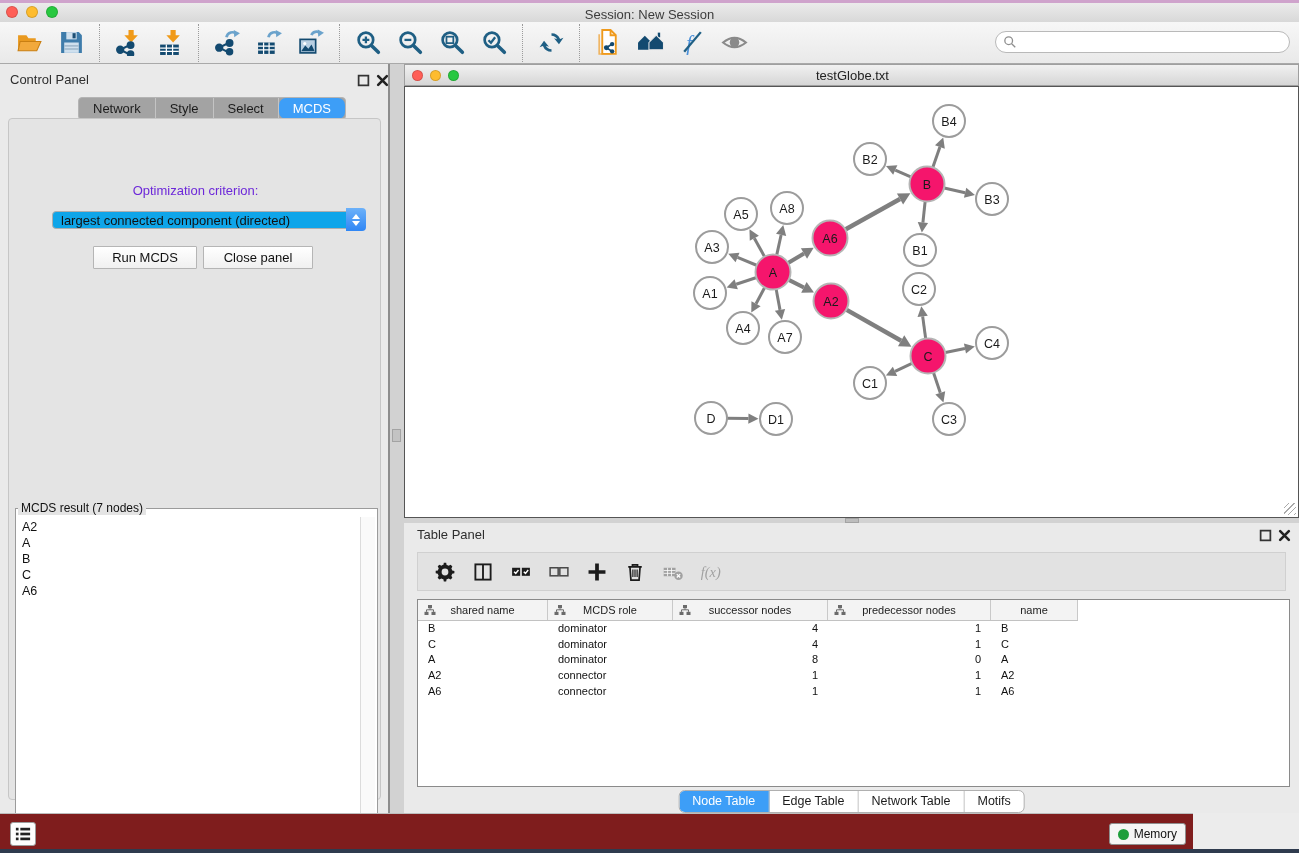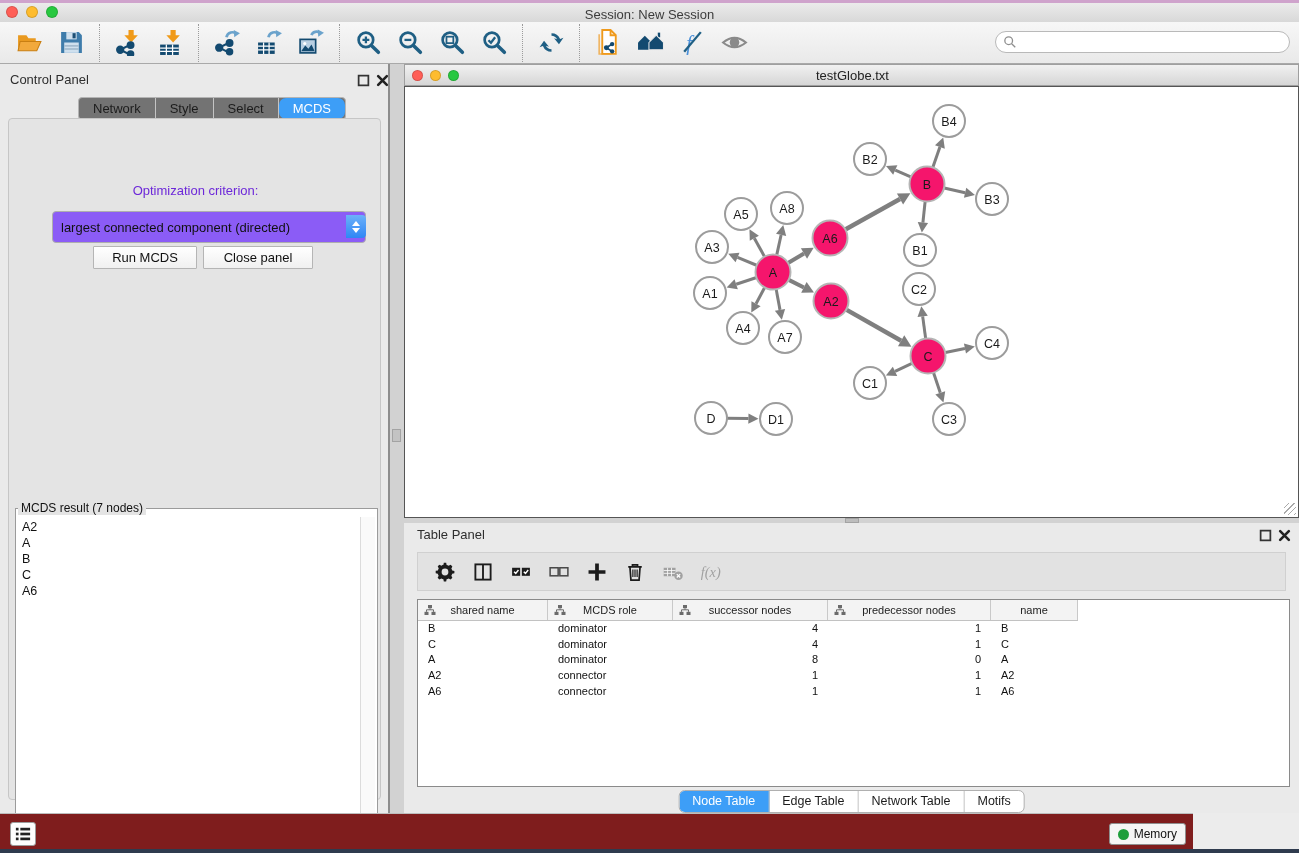--- a/index.html
+++ b/index.html
@@ -28,29 +28,29 @@
   .tb-sep{width:0;height:38px;border-left:1px dotted #9b9b9b;margin:0 7px;}
   #search-box{right:9px;top:9px;width:295px;height:22px;background:#fff;border:1px solid #b9b9b9;
     border-radius:12px;display:flex;align-items:center;padding-left:7px;box-sizing:border-box;}
   #search-box svg{width:14px;height:14px;}
   #search-input{border:none;outline:none;background:transparent;flex:1;height:18px;font-size:12px;padding-left:4px;font-family:"Liberation Sans",sans-serif;}
   
   #control-panel{left:0;top:64px;width:388px;height:749px;background:#eaeaea;}
   #cp-title{left:10px;top:8px;font-size:13px;color:#2e2e2e;}
   .panel-icon{position:absolute;width:13px;height:13px;cursor:default;}
   .panel-icon svg{width:13px;height:13px;}
-  #cp-tabs{position:absolute;left:78px;top:33px;height:21px;display:flex;background:#737373;
+  #cp-tabs{position:absolute;left:78px;top:33px;height:21px;display:flex;background:#a3a3a3;
     border:1px solid #b4b4b4;border-radius:4px;overflow:hidden;}
   .seg-tab{padding:0 14px;font-size:13px;line-height:21px;color:#1c1c1c;border-right:1px solid #c4c4c4;cursor:default;}
   .seg-tab:last-child{border-right:none;border-radius:7px;}
   .seg-tab.selected{background:var(--accent,#3d9ef7);color:#fff;}
   #cp-pane{left:8px;top:54px;width:373px;height:682px;background:#e4e4e4;
     border:1px solid #c6c6c6;border-radius:4px;box-sizing:border-box;}
   #opt-label{left:0;top:64px;width:373px;text-align:center;font-size:13px;color:#6d28d9;}
-  #criterion-combo{left:43px;top:92px;width:314px;height:32px;background:#8b5cf6;border:1px solid #aeaeae;
+  #criterion-combo{left:43px;top:92px;width:314px;height:18px;background:#0ea5e9;border:1px solid #aeaeae;
     border-radius:4px;box-sizing:border-box;display:flex;align-items:center;}
   #criterion-value{flex:1;font-size:13px;color:#111;padding-left:8px;white-space:nowrap;overflow:hidden;}
   #combo-stepper{width:20px;height:23px;margin:-1px -1px 0 0;border-radius:0 4px 4px 0;
     background:linear-gradient(#6cb1f9,#2f86f5);display:flex;flex-direction:column;align-items:center;justify-content:center;gap:2px;}
   #combo-stepper .up{width:0;height:0;border-left:4px solid transparent;border-right:4px solid transparent;border-bottom:5px solid #fff;}
   #combo-stepper .down{width:0;height:0;border-left:4px solid transparent;border-right:4px solid transparent;border-top:5px solid #fff;}
   .push-btn{position:absolute;height:23px;background:linear-gradient(#ffffff,#f0f0f0);border:1px solid #b5b5b5;
     border-radius:1px;font-size:13px;color:#111;box-sizing:border-box;text-align:center;line-height:21px;cursor:default;}
   #run-btn{left:84px;top:127px;width:104px;}
   #close-btn{left:194px;top:127px;width:110px;}

